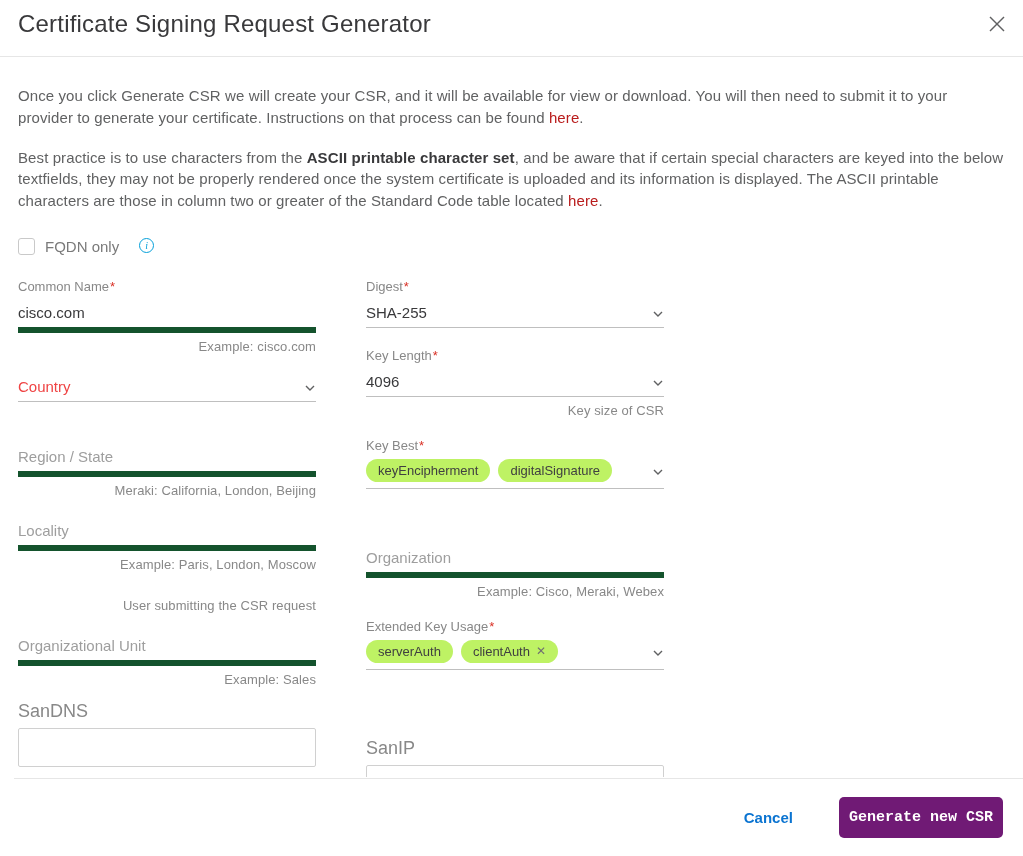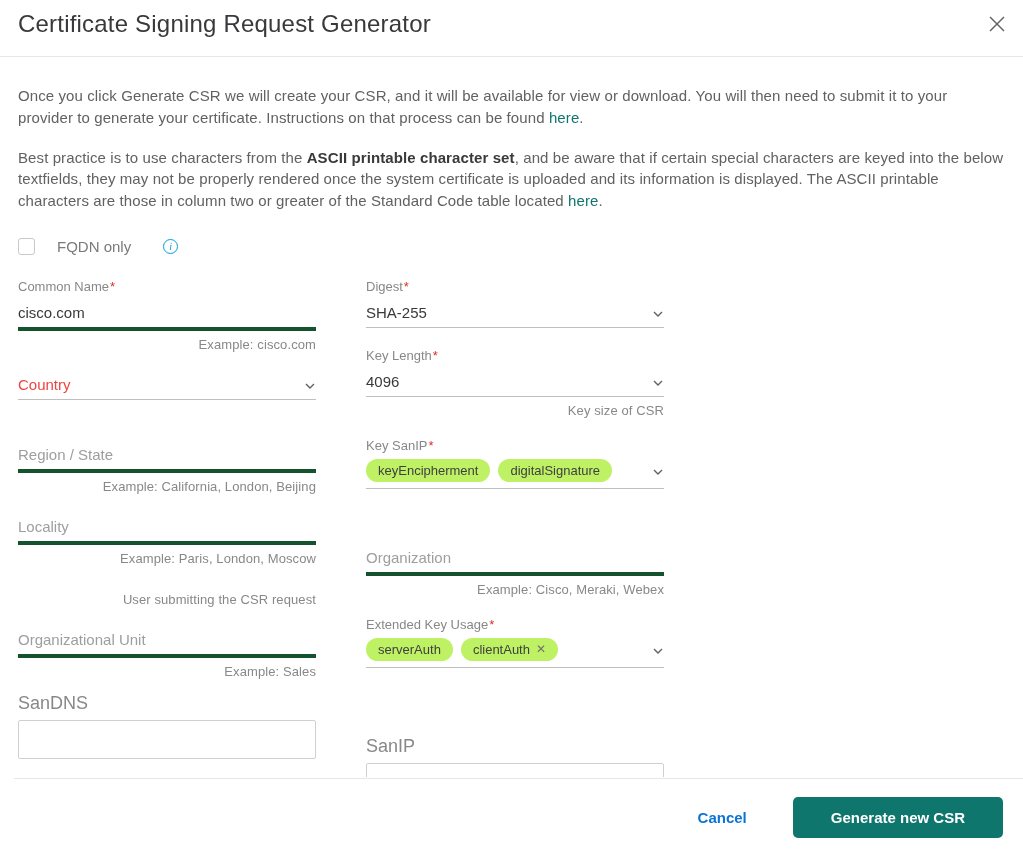--- a/index.html
+++ b/index.html
@@ -38,25 +38,25 @@
     height: 720px;
   }
   .intro {
     font-size: 15px;
     line-height: 1.45;
     color: #606162;
     margin-bottom: 18px;
     letter-spacing: 0.1px;
   }
   .intro b { font-weight: 700; color: #39393b;}
-  a.link { color: #0f766e; text-decoration: none; cursor: pointer; }
+  a.link { color: #b91c1c; text-decoration: none; cursor: pointer; }
   .fqdn-row {
     display: flex;
-    align-items: center;
-    gap: 22px;
+    align-items: flex-start;
+    gap: 10px;
     margin-top: 26px;
     margin-bottom: 24px;
   }
   .checkbox {
     width: 17px; height: 17px;
     border: 1.5px solid #c9c9c9;
     border-radius: 3px;
     background: #fff;
     cursor: pointer;
   }
@@ -84,21 +84,21 @@
   .field { margin-bottom: 20px; }
   .field-label {
     font-size: 13px;
     color: #888;
     margin-bottom: 6px;
     display: block;
   }
   .required::after { content: "*"; color: #d93025; margin-left: 1px; }
   .input-line {
     border: none;
-    border-bottom: 4px solid #14532d;
+    border-bottom: 6px solid #14532d;
     width: 100%;
     font-size: 15px;
     padding: 4px 0 6px 0;
     outline: none;
     color: #39393b;
     background: transparent;
   }
   .input-line::placeholder { color: #9e9e9e; }
   .select-line {
     border-bottom: 1px solid #bfbfbf;
@@ -170,28 +170,29 @@
   .btn-cancel {
     background: none;
     border: none;
     color: #0b74d1;
     font-size: 15px;
     font-weight: 600;
     cursor: pointer;
     padding: 10px 18px;
   }
   .btn-primary {
-    background: #0f766e;
+    background: #701a75;
     color: #fff;
     border: none;
     border-radius: 5px;
     font-size: 15px;
     font-weight: 600;
-    padding: 12px 38px;
-    cursor: pointer;
+    padding: 12px 10px;
+    cursor: pointer;
+    font-family: Liberation Mono, monospace;
   }
 </style>
 </head>
 <body>
 
 <div class="header">
   <div class="title">Certificate Signing Request Generator</div>
   <div class="close-icon">
     <svg viewBox="0 0 16 16" fill="none" stroke="currentColor" stroke-width="1.4">
       <line x1="1" y1="1" x2="15" y2="15"></line>
@@ -229,21 +230,21 @@
           <span class="chevron">
             <svg viewBox="0 0 12 12" fill="none" stroke-width="1.4">
                 <polyline points="2,4 6,8 10,4"></polyline>
               </svg>
           </span>
         </div>
       </div>
 
       <div class="field" style="margin-top:22px;">
         <input class="input-line" placeholder="Region / State" style="">
-        <div class="hint">Example: California, London, Beijing</div>
+        <div class="hint">Meraki: California, London, Beijing</div>
       </div>
 
       <div class="field">
         <input class="input-line" placeholder="Locality" style="">
         <div class="hint">Example: Paris, London, Moscow</div>
       </div>
 
       <div class="field">
         <div class="hint">User submitting the CSR request</div>
       </div>
@@ -279,21 +280,21 @@
           <span class="chevron">
             <svg viewBox="0 0 12 12" fill="none" stroke-width="1.4">
                 <polyline points="2,4 6,8 10,4"></polyline>
               </svg>
           </span>
         </div>
         <div class="hint">Key size of CSR</div>
       </div>
 
       <div class="field">
-        <span class="field-label required">Key SanIP</span>
+        <span class="field-label required">Key Best</span>
         <div class="tags-line">
           <div class="tags">
             <span class="tag">
                 <span>keyEncipherment</span>
               </span>
             <span class="tag">
                 <span>digitalSignature</span>
               </span>
           </div>
           <span class="chevron">

